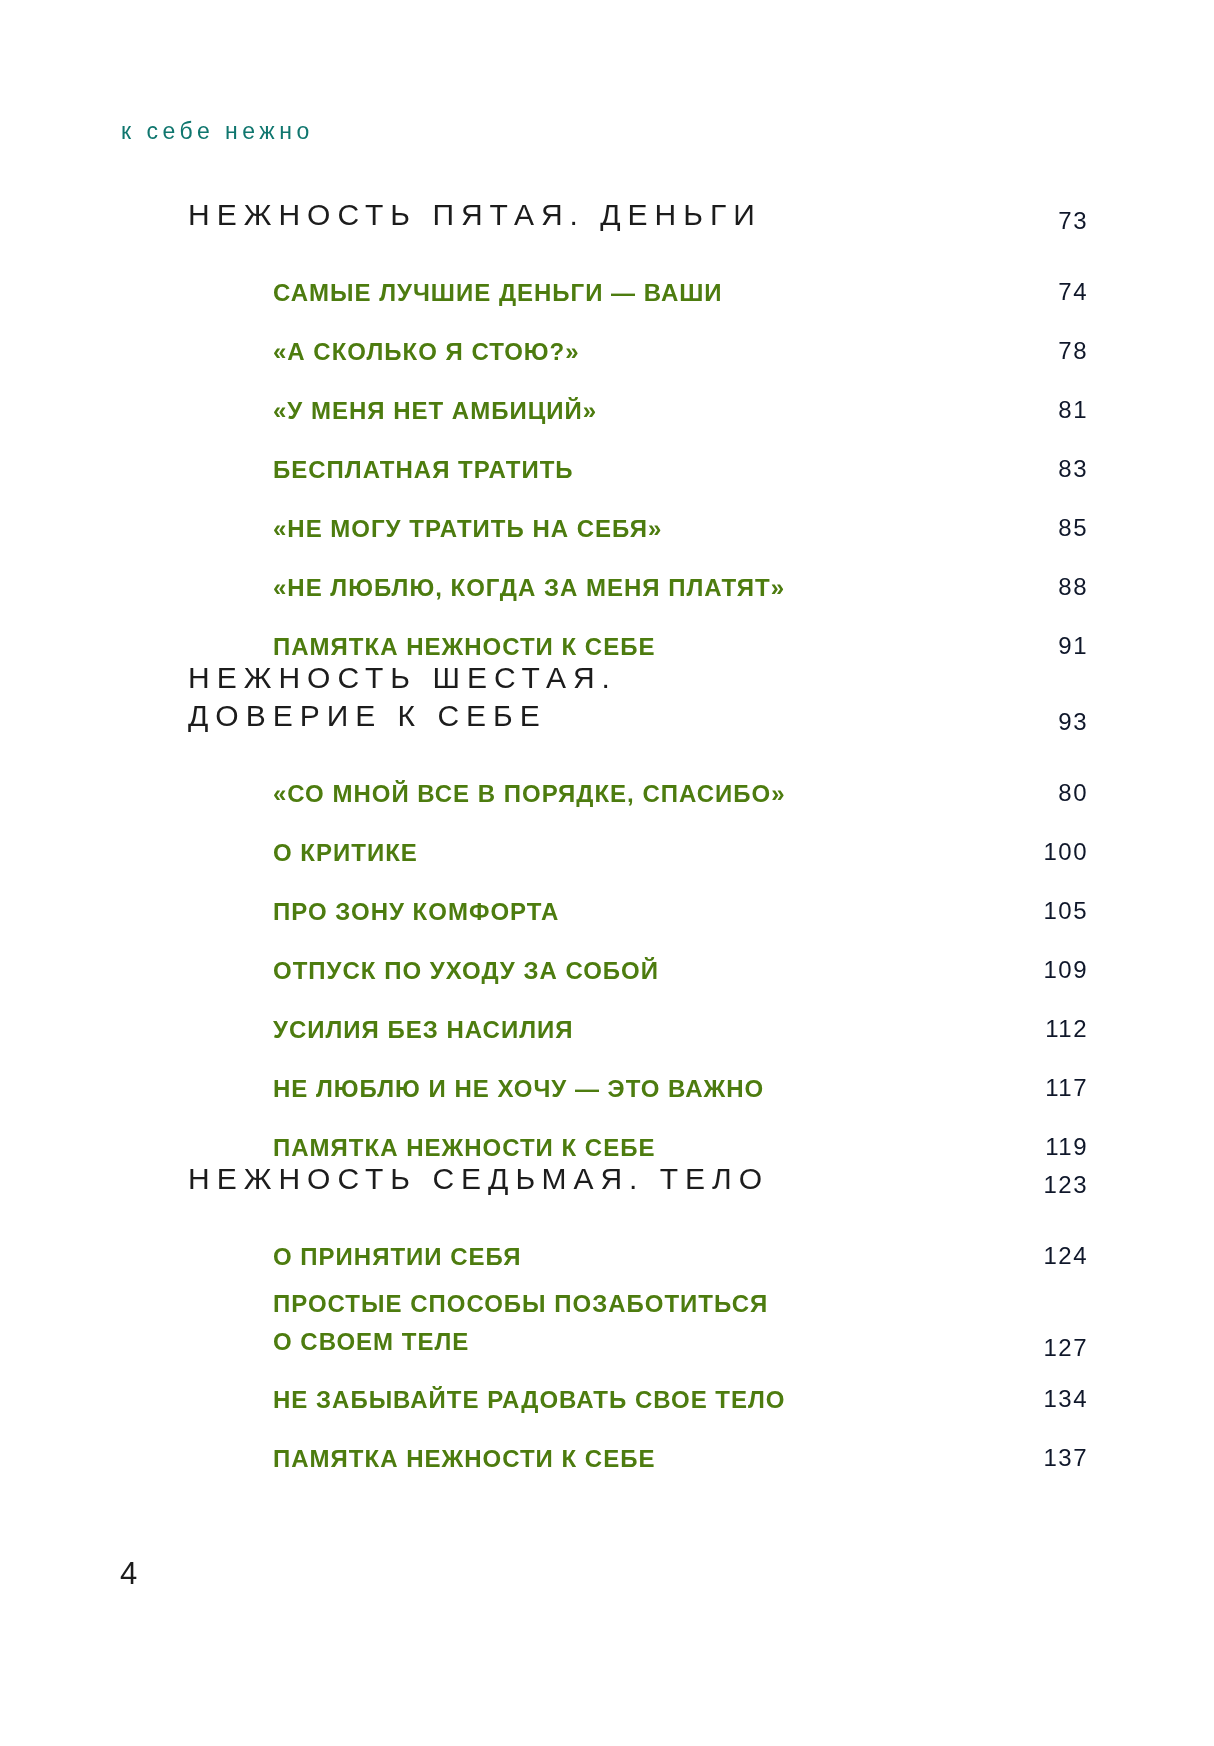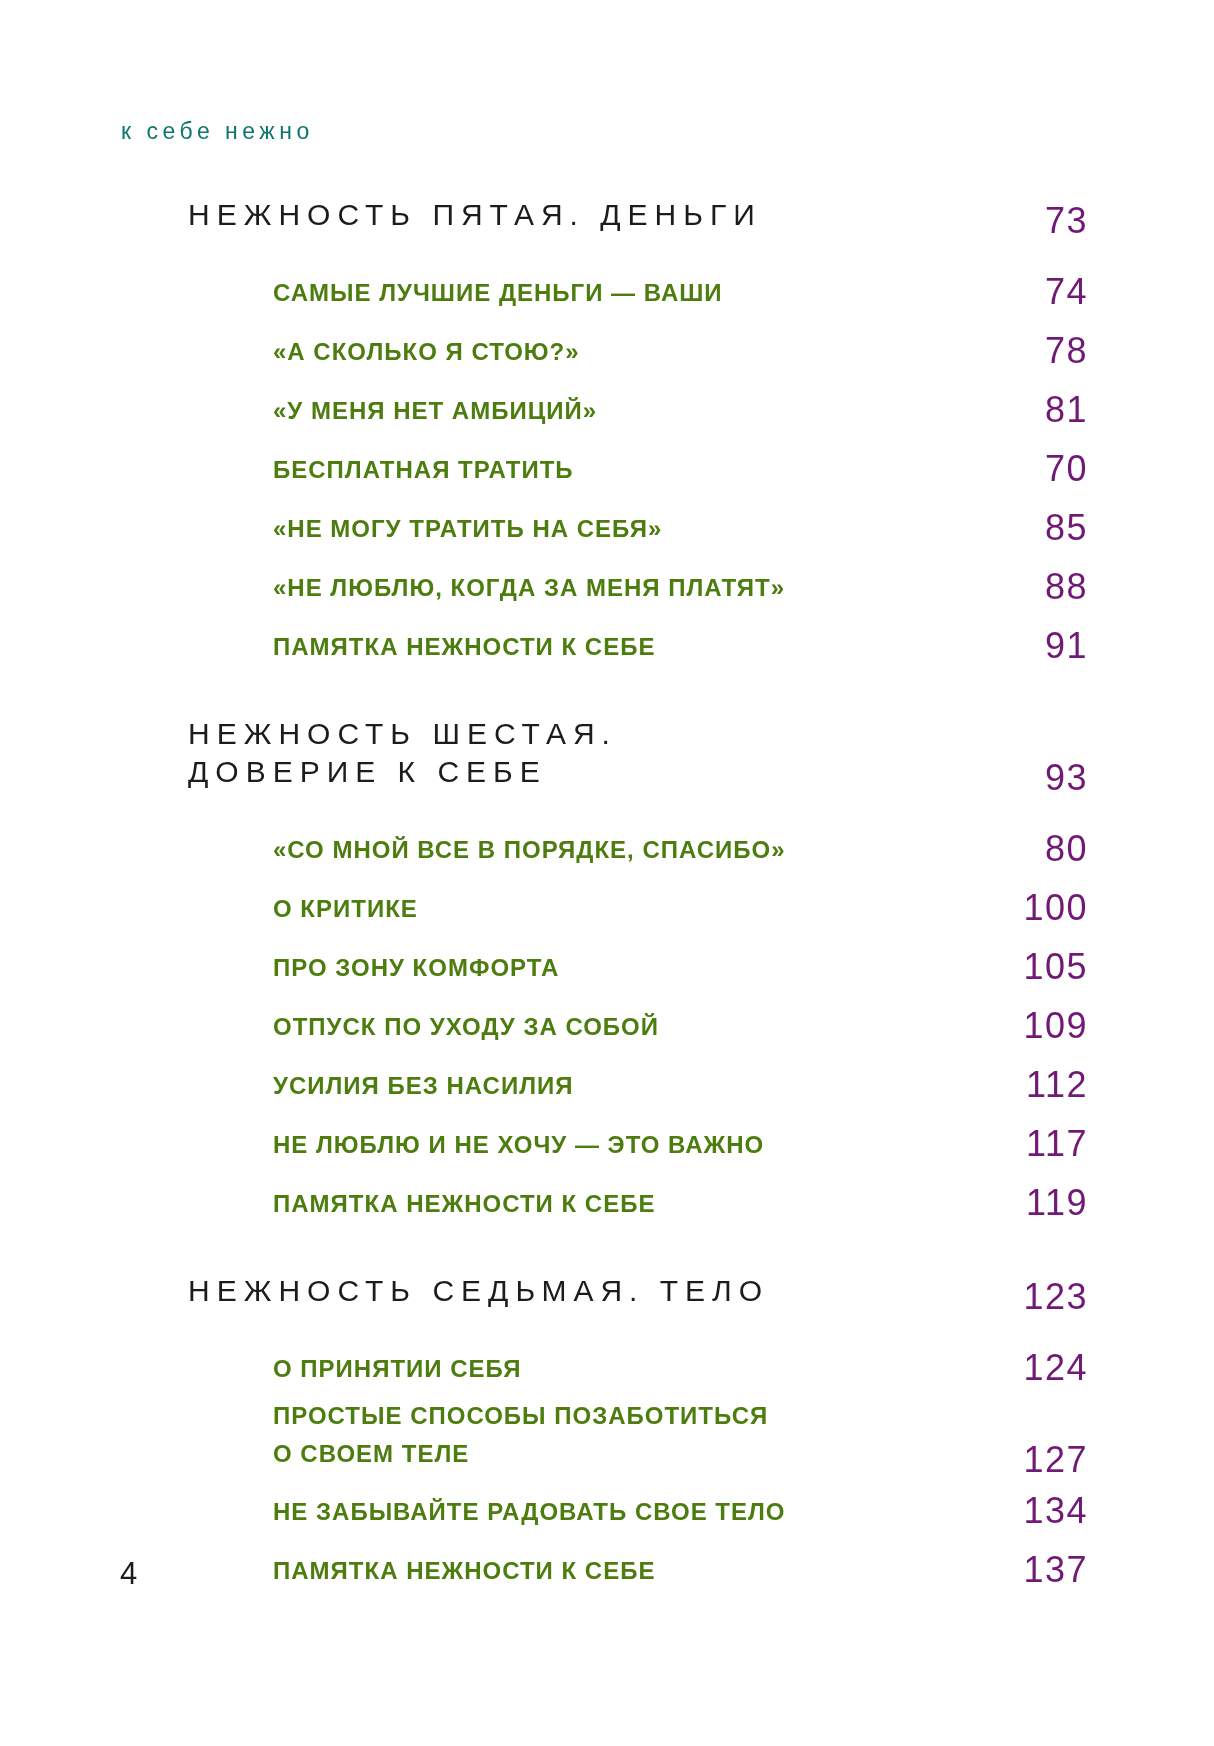--- a/index.html
+++ b/index.html
@@ -29,21 +29,21 @@
     top: 196px;
     width: 900px;
   }
 
   .row {
     display: flex;
     justify-content: space-between;
     align-items: flex-end;
   }
 
-  .title-row { margin-top: 56px; }
+  .title-row { }
   .toc-section:first-child .title-row { margin-top: 0; }
 
   .section-title {
     margin: 0;
     font-size: 30px;
     font-weight: 400;
     letter-spacing: 7px;
     line-height: 38px;
     color: #1c1c1c;
   }
@@ -60,25 +60,25 @@
     font-weight: 700;
     letter-spacing: 1px;
     line-height: 25px;
     color: #4d7c0f;
   }
   .item-row.two-line .item-label { line-height: 38px; }
   .item-label .l1, .item-label .l2 { display: block; }
   .item-label .l2:empty { display: none; }
 
   .pnum {
-    font-size: 36px;
+    font-size: 24px;
     font-weight: 400;
     letter-spacing: 1.5px;
     line-height: 27px;
-    color: #701a75;
+    color: #0f172a;
     white-space: nowrap;
   }
 
   .folio {
     position: absolute;
     left: 120px;
     top: 1556px;
     font-size: 31px;
     font-weight: 400;
     color: #1c1c1c;
@@ -114,21 +114,21 @@
     <div class="row item-row">
       <span class="item-label">
           <span class="l1">«У МЕНЯ НЕТ АМБИЦИЙ»</span>
         </span>
       <span class="pnum">81</span>
     </div>
     <div class="row item-row">
       <span class="item-label">
           <span class="l1">БЕСПЛАТНАЯ ТРАТИТЬ</span>
         </span>
-      <span class="pnum">70</span>
+      <span class="pnum">83</span>
     </div>
     <div class="row item-row">
       <span class="item-label">
           <span class="l1">«НЕ МОГУ ТРАТИТЬ НА СЕБЯ»</span>
         </span>
       <span class="pnum">85</span>
     </div>
     <div class="row item-row">
       <span class="item-label">
           <span class="l1">«НЕ ЛЮБЛЮ, КОГДА ЗА МЕНЯ ПЛАТЯТ»</span>

